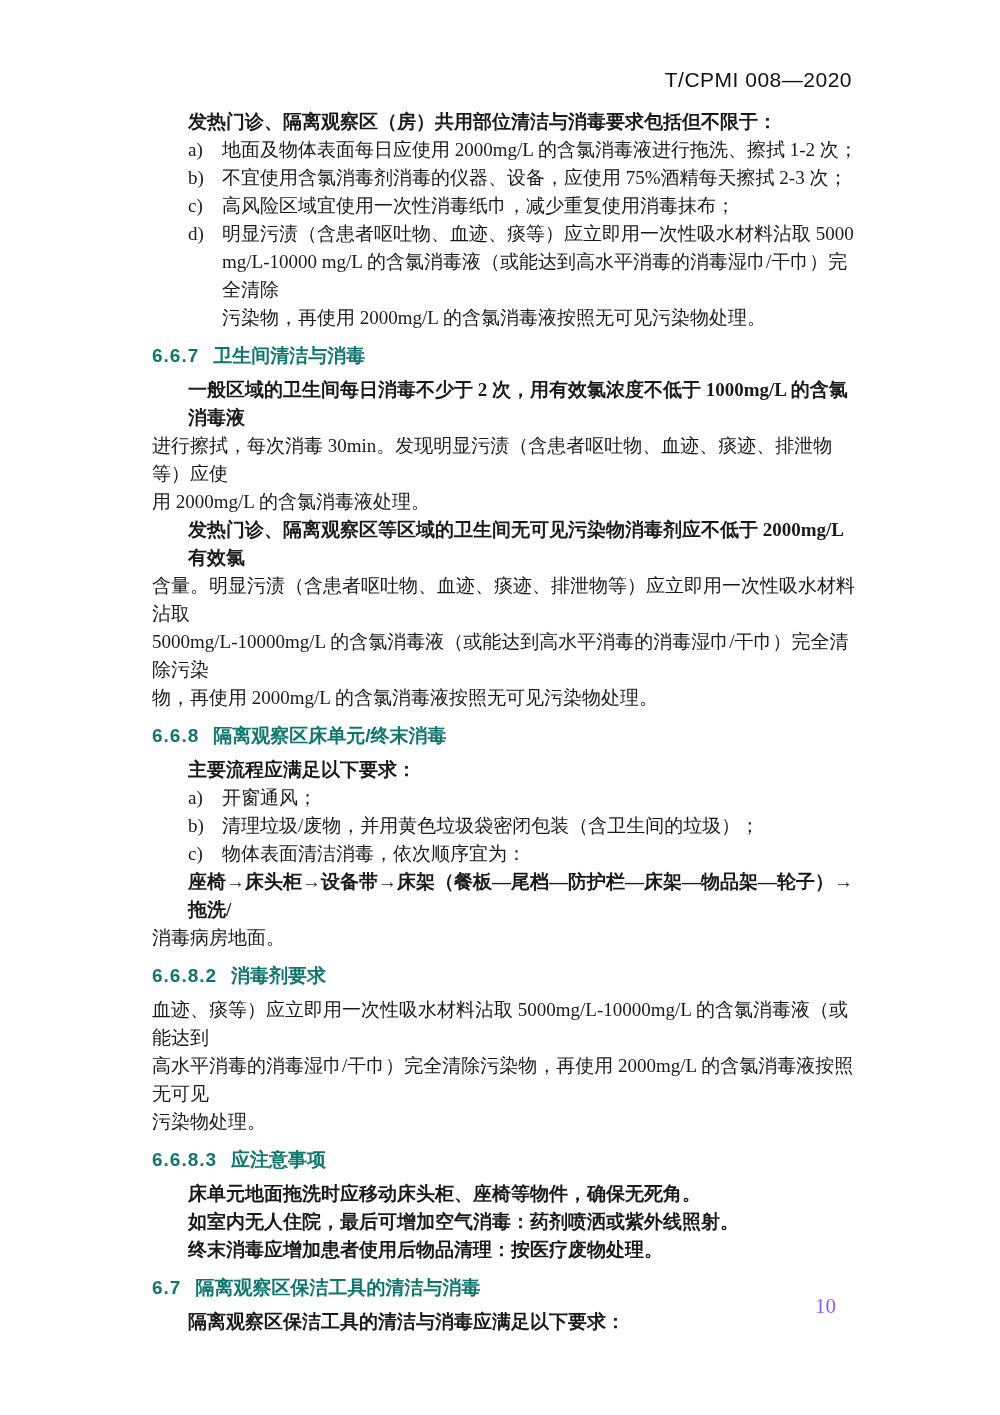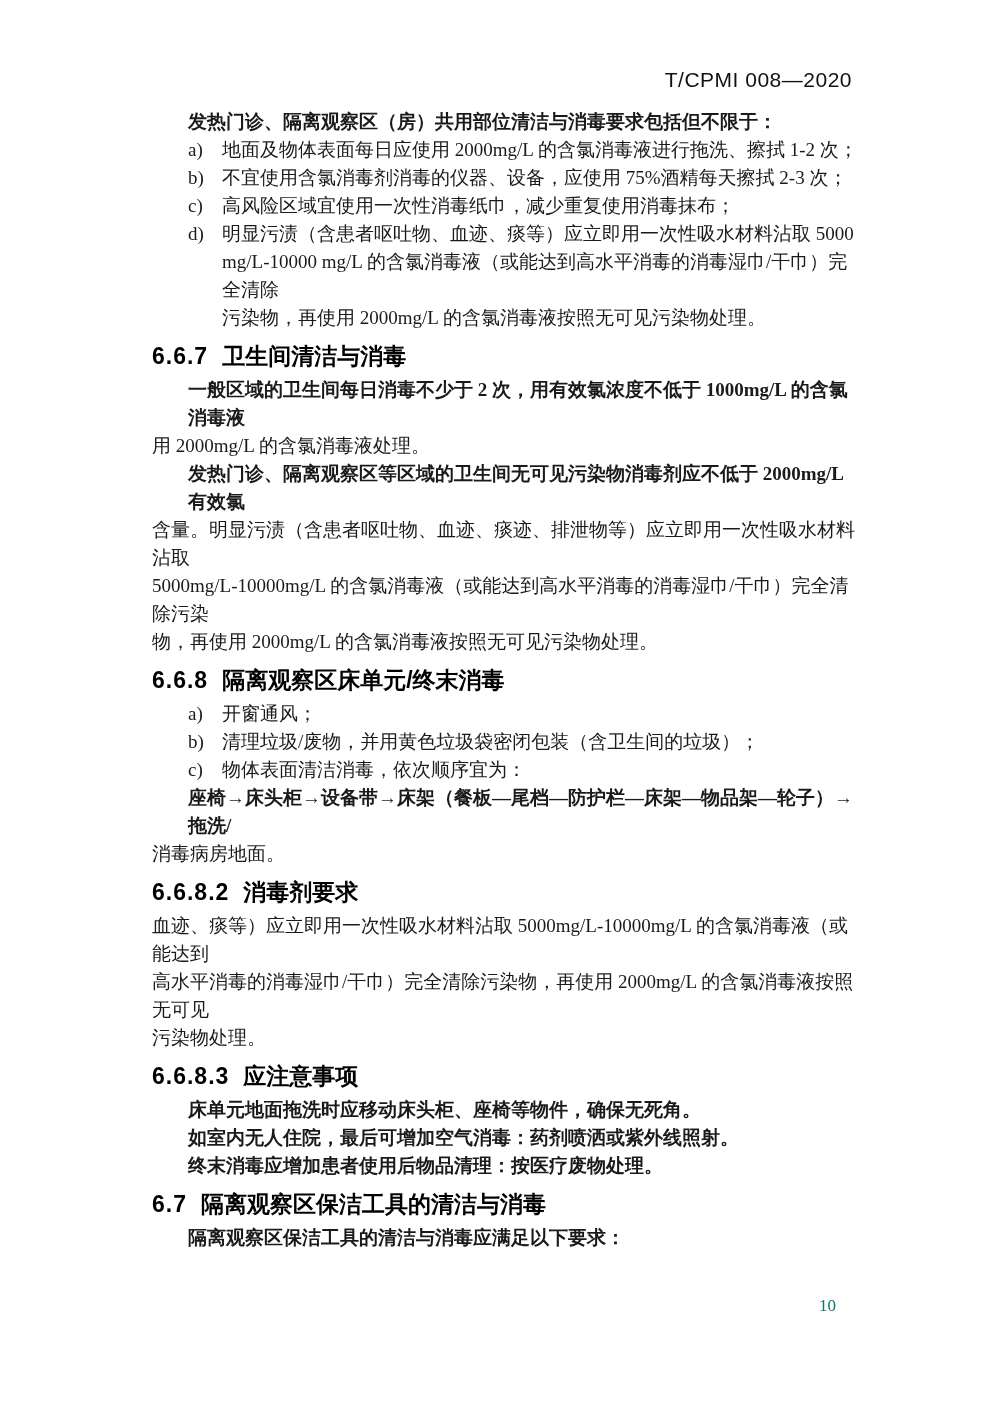--- a/index.html
+++ b/index.html
@@ -20,54 +20,56 @@
     position:absolute;top:108px;left:152px;width:712px;
     font-size:19px;
   }
   .ln{line-height:28px;}
   .ind{padding-left:36px;font-weight:bold;}
   .li1{padding-left:36px;}
   .li1 .mk{display:inline-block;width:34px;}
   .cont1{padding-left:70px;}
   .h{
     font-family:"Liberation Sans","DejaVu Sans",sans-serif;
-    font-weight:bold;font-size:23px;line-height:28px;
-    margin-top:10px;margin-bottom:6px;color:#000000;
+    font-weight:bold;font-size:19px;line-height:28px;
+    margin-top:10px;margin-bottom:6px;color:#0f766e;
   }
   .h .num{margin-right:14px;letter-spacing:1px;}
   .pagenum{
     position:absolute;top:1292px;right:164px;
-    font-size:17px;line-height:28px;color:#0f766e;
+    font-size:21px;line-height:28px;color:#8b5cf6;
   }
 </style>
 </head>
 <body>
 
 <div class="hdr">T/CPMI 008—2020</div>
 
 <div class="content">
 
   <div class="ln ind">发热门诊、隔离观察区（房）共用部位清洁与消毒要求包括但不限于：</div>
   <div class="ln li1"><span class="mk">a)</span><span>地面及物体表面每日应使用 2000mg/L 的含氯消毒液进行拖洗、擦拭 1-2 次；</span></div>
   <div class="ln li1"><span class="mk">b)</span><span>不宜使用含氯消毒剂消毒的仪器、设备，应使用 75%酒精每天擦拭 2-3 次；</span></div>
   <div class="ln li1"><span class="mk">c)</span><span>高风险区域宜使用一次性消毒纸巾，减少重复使用消毒抹布；</span></div>
   <div class="ln li1"><span class="mk">d)</span><span>明显污渍（含患者呕吐物、血迹、痰等）应立即用一次性吸水材料沾取 5000</span></div>
   <div class="ln cont1">mg/L-10000 mg/L 的含氯消毒液（或能达到高水平消毒的消毒湿巾/干巾）完全清除</div>
   <div class="ln cont1">污染物，再使用 2000mg/L 的含氯消毒液按照无可见污染物处理。</div>
 
   <div class="h"><span class="num">6.6.7</span><span>卫生间清洁与消毒</span></div>
   <div class="ln ind">一般区域的卫生间每日消毒不少于 2 次，用有效氯浓度不低于 1000mg/L 的含氯消毒液</div>
+  <div class="ln">进行擦拭，每次消毒 30min。发现明显污渍（含患者呕吐物、血迹、痰迹、排泄物等）应使</div>
   <div class="ln">用 2000mg/L 的含氯消毒液处理。</div>
   <div class="ln ind">发热门诊、隔离观察区等区域的卫生间无可见污染物消毒剂应不低于 2000mg/L 有效氯</div>
   <div class="ln">含量。明显污渍（含患者呕吐物、血迹、痰迹、排泄物等）应立即用一次性吸水材料沾取</div>
   <div class="ln">5000mg/L-10000mg/L 的含氯消毒液（或能达到高水平消毒的消毒湿巾/干巾）完全清除污染</div>
   <div class="ln">物，再使用 2000mg/L 的含氯消毒液按照无可见污染物处理。</div>
 
   <div class="h"><span class="num">6.6.8</span><span>隔离观察区床单元/终末消毒</span></div>
 
+  <div class="ln ind">主要流程应满足以下要求：</div>
   <div class="ln li1"><span class="mk">a)</span><span>开窗通风；</span></div>
   <div class="ln li1"><span class="mk">b)</span><span>清理垃圾/废物，并用黄色垃圾袋密闭包装（含卫生间的垃圾）；</span></div>
   <div class="ln li1"><span class="mk">c)</span><span>物体表面清洁消毒，依次顺序宜为：</span></div>
   <div class="ln ind">座椅→床头柜→设备带→床架（餐板—尾档—防护栏—床架—物品架—轮子）→拖洗/</div>
   <div class="ln">消毒病房地面。</div>
 
   <div class="h"><span class="num">6.6.8.2</span><span>消毒剂要求</span></div>
   <div class="ln">血迹、痰等）应立即用一次性吸水材料沾取 5000mg/L-10000mg/L 的含氯消毒液（或能达到</div>
   <div class="ln">高水平消毒的消毒湿巾/干巾）完全清除污染物，再使用 2000mg/L 的含氯消毒液按照无可见</div>
   <div class="ln">污染物处理。</div>

